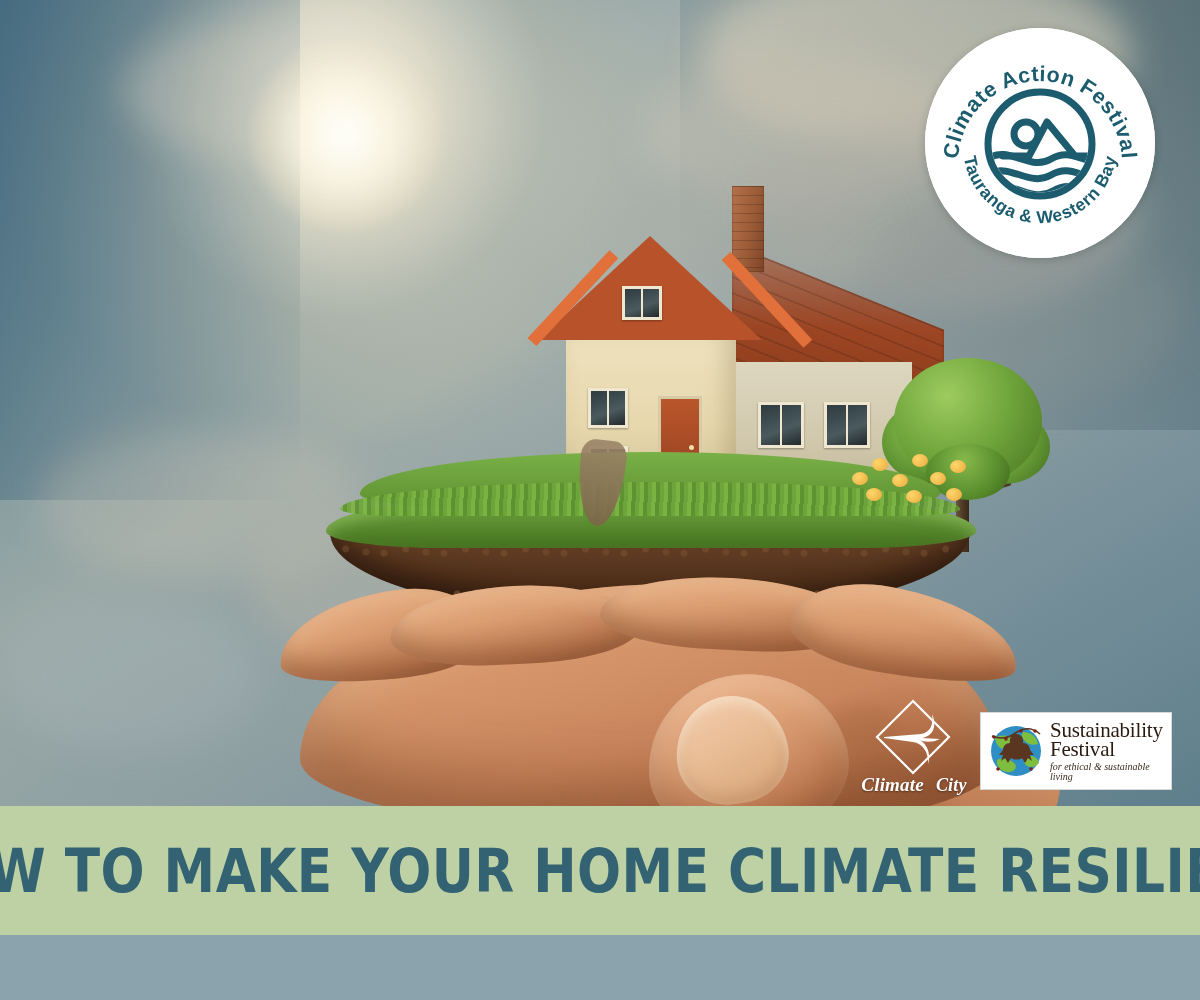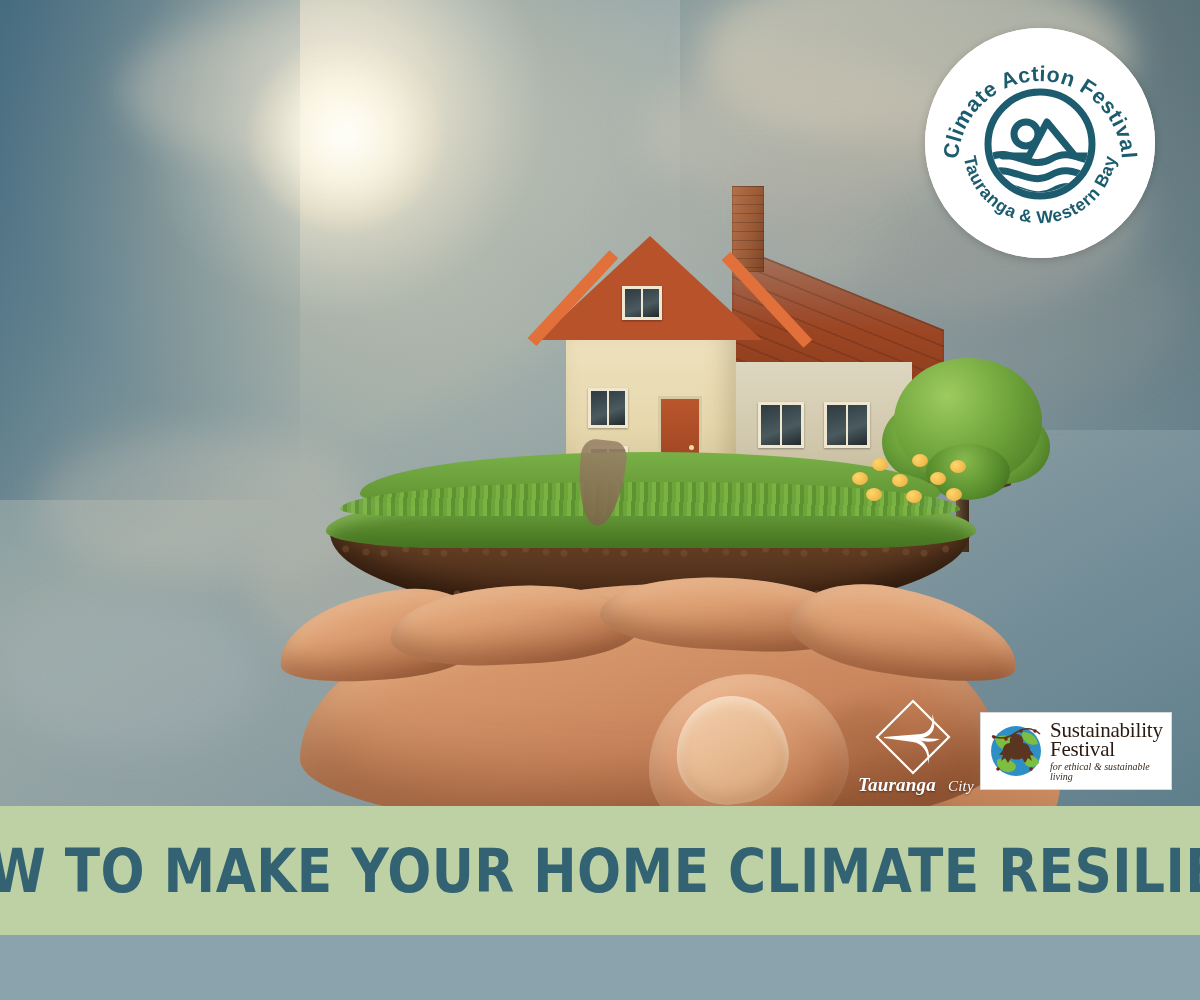--- a/index.html
+++ b/index.html
@@ -262,21 +262,21 @@
   .festival-logo svg{display:block;width:230px;height:230px;}
 
   
   .tcc-logo{position:absolute;left:858px;top:698px;width:112px;height:108px;}
   .tcc-mark{position:absolute;left:16px;top:0px;width:78px;height:78px;}
   .tcc-name{
     position:absolute;left:0;top:76px;width:112px;text-align:center;
     color:#ffffff;font-family:"Liberation Serif",serif;font-style:italic;font-weight:700;
     font-size:19px;letter-spacing:.2px;text-shadow:0 1px 2px rgba(0,0,0,.45);white-space:nowrap;
   }
-  .tcc-name small{font-size:15px;font-weight:400;margin-left:12px;}
+  .tcc-name small{font-size:18px;font-weight:700;margin-left:12px;}
 
   .so-logo{
     position:absolute;left:980px;top:712px;width:192px;height:78px;
     background:#ffffff;border:1px solid #d8d8d8;
     display:flex;align-items:center;padding:0 6px;box-sizing:border-box;
   }
   .so-globe{width:58px;height:58px;flex:0 0 58px;position:relative;}
   .so-text{margin-left:5px;line-height:1;}
   .so-t1{font-family:"Liberation Serif",serif;font-size:21px;color:#2b1a10;letter-spacing:-0.2px;}
   .so-t2{font-family:"Liberation Serif",serif;font-size:21px;color:#2b1a10;margin-top:-2px;letter-spacing:-0.2px;}
@@ -423,21 +423,21 @@
   </div>
 
   <div class="tcc-logo">
     <div class="tcc-mark">
       <svg viewBox="0 0 78 78" xmlns="http://www.w3.org/2000/svg" aria-hidden="true">
         <path d="M39 3 L75 39 L39 75 L3 39 Z" fill="none" stroke="#ffffff" stroke-width="2.2"></path>
         <path d="M10 39 L47 36 C56 35 60 26 58 16 C63 27 60 38 48 40 L66 41 C58 45 50 44 46 42 C54 47 57 57 54 66 C55 54 48 45 39 44 L10 40 Z" fill="#ffffff"></path>
       </svg>
     </div>
     <div class="tcc-name">
-      <span>Tauranga</span><small>City</small>
+      <span>Climate</span><small>City</small>
     </div>
   </div>
 
   <div class="so-logo">
     <div class="so-globe">
       <svg viewBox="0 0 58 58" xmlns="http://www.w3.org/2000/svg" aria-hidden="true">
         <circle cx="29" cy="29" r="25" fill="#2f8fc4"></circle>
         <path d="M8 16 C14 12 22 13 26 17 C30 21 26 26 20 27 C14 28 9 24 8 16 Z" fill="#7dbe3f"></path>
         <path d="M36 10 C44 10 50 15 51 22 C46 24 40 22 37 18 C35 15 34 12 36 10 Z" fill="#7dbe3f"></path>
         <path d="M10 38 C16 35 24 37 28 42 C31 46 26 51 20 50 C13 49 9 44 10 38 Z" fill="#7dbe3f"></path>

